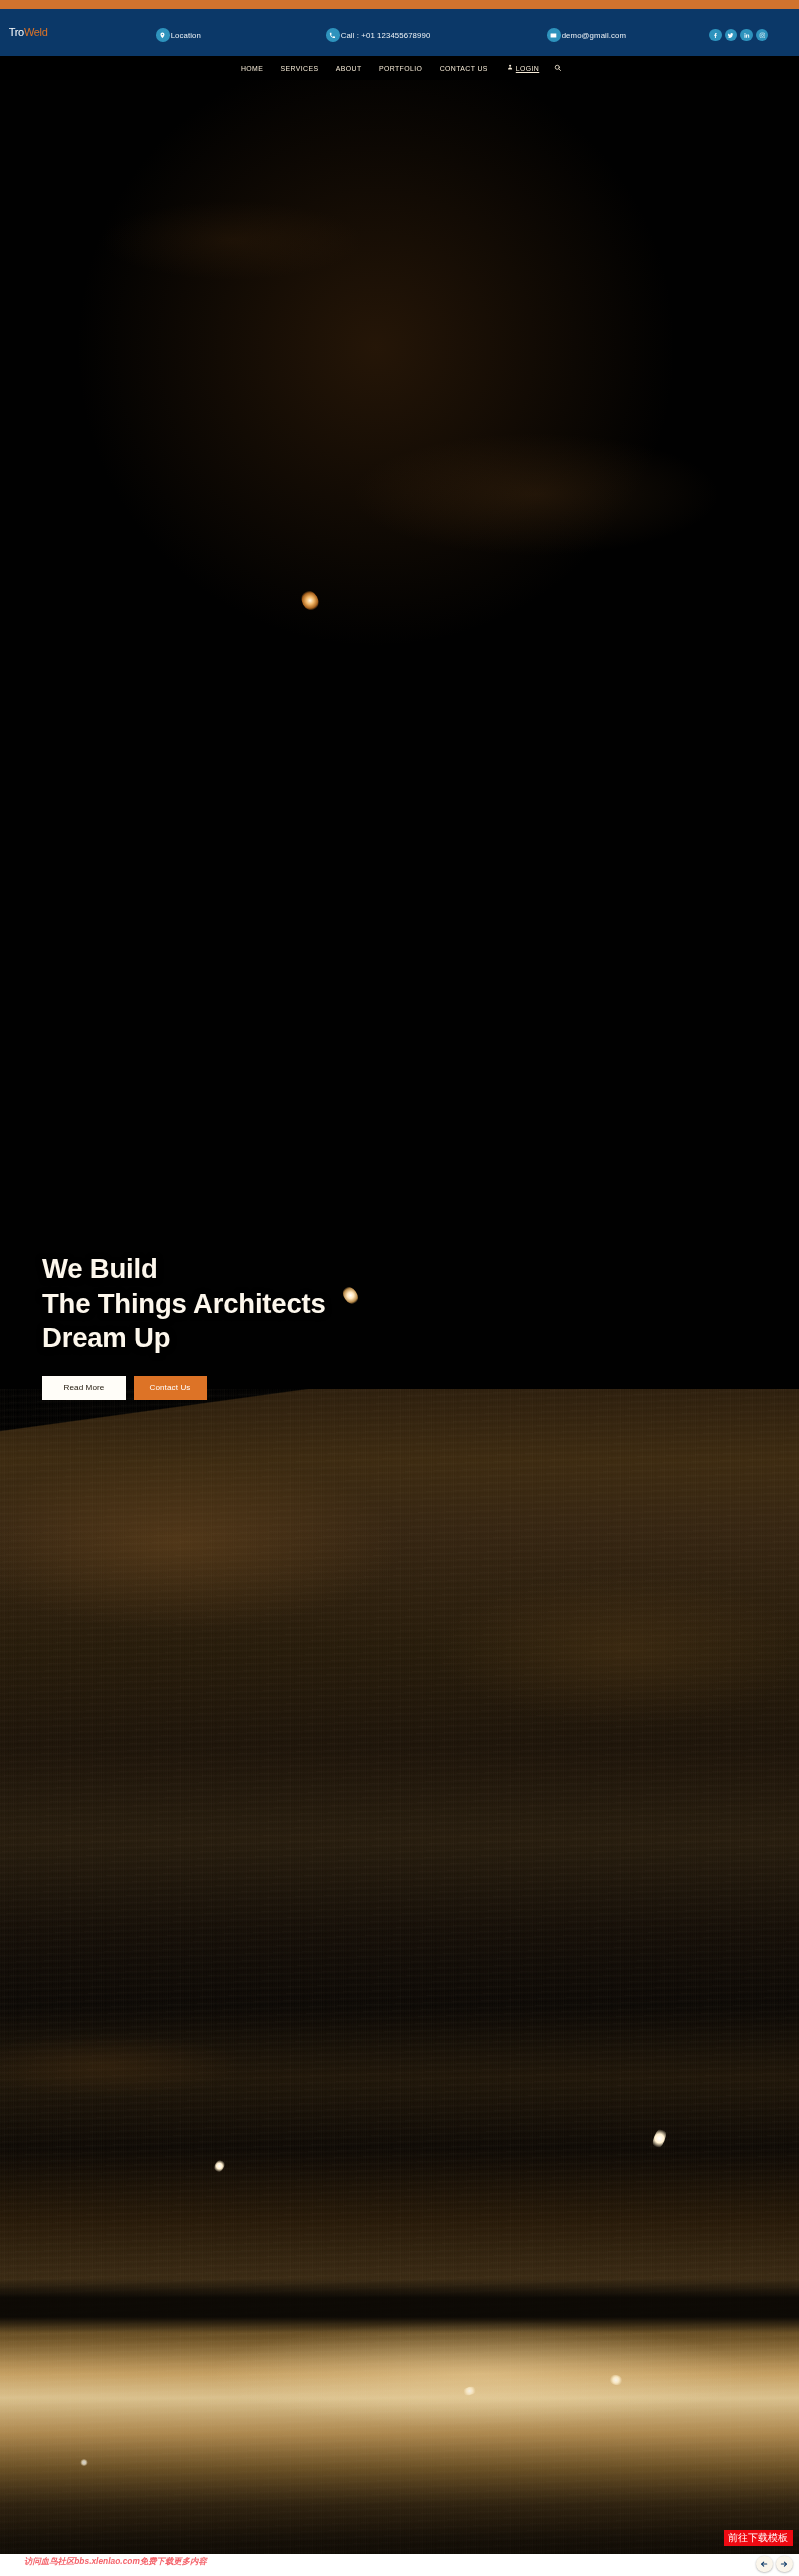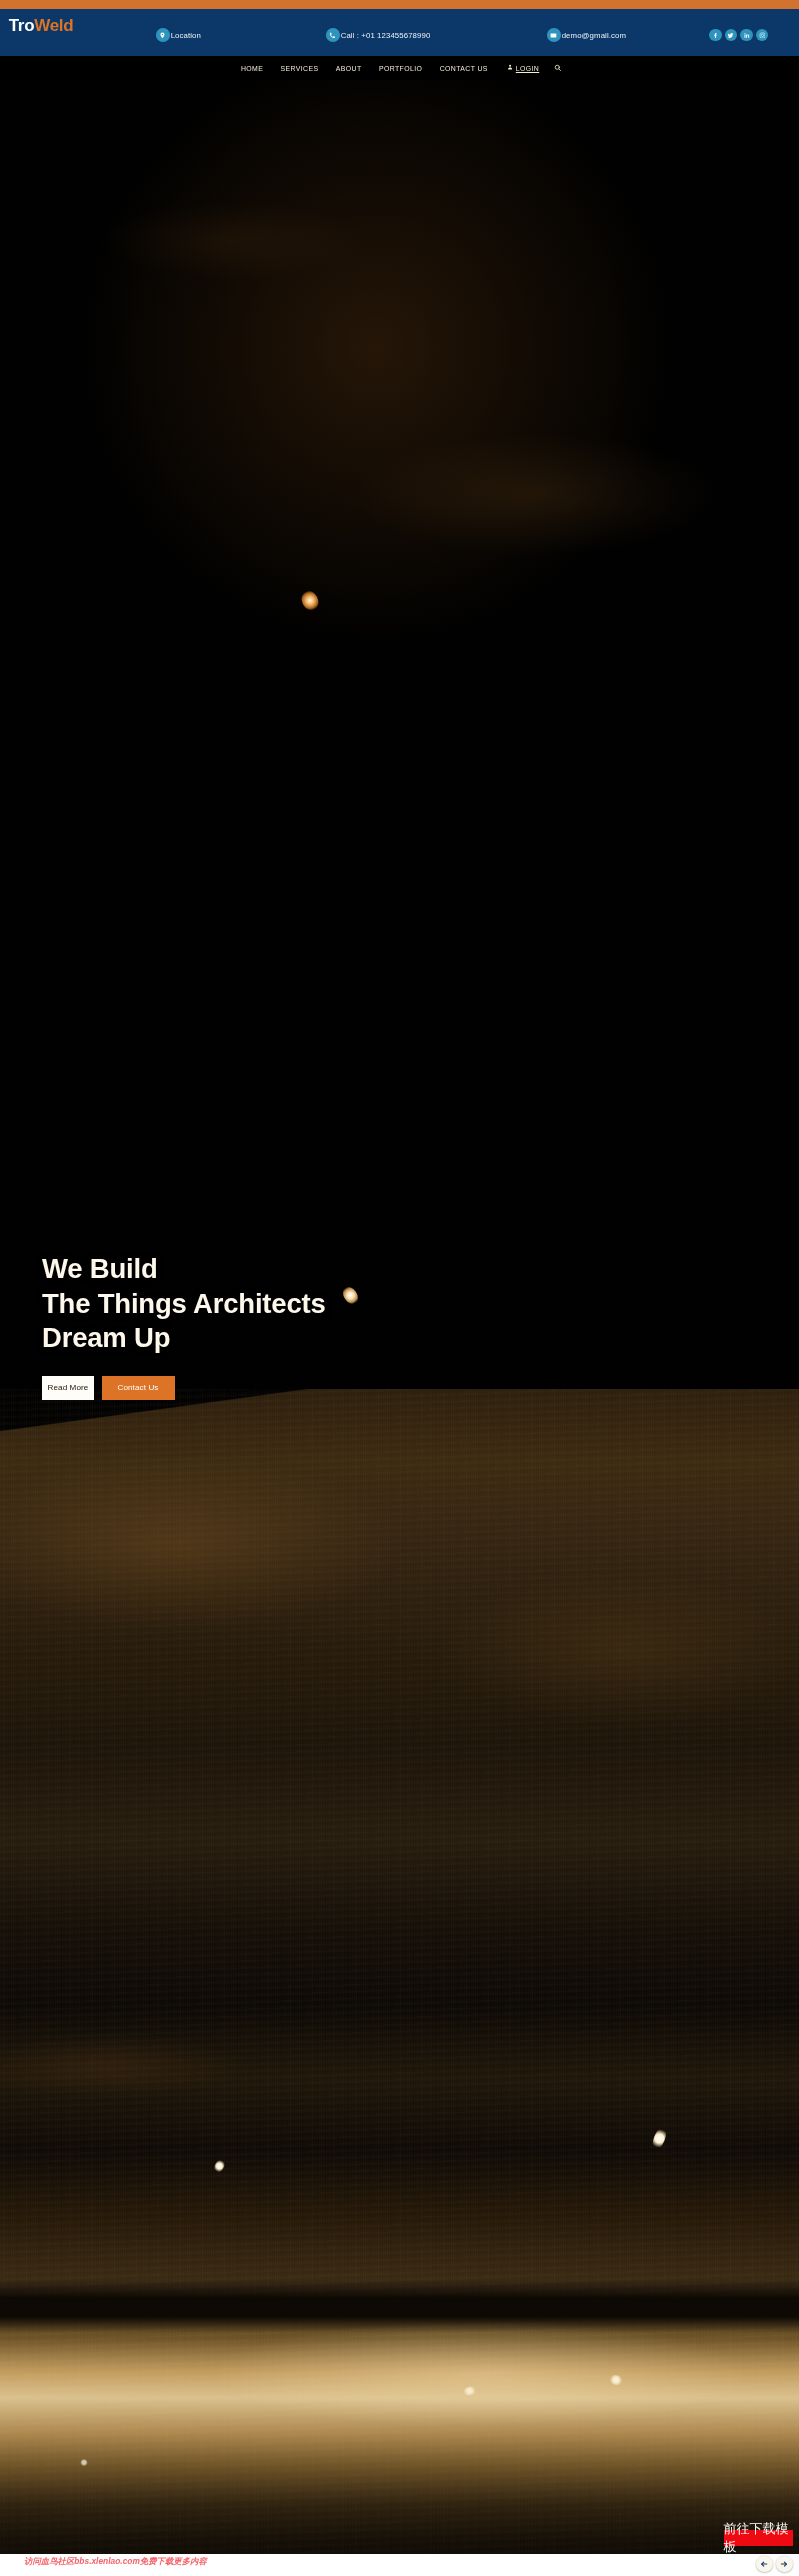--- a/index.html
+++ b/index.html
@@ -33,23 +33,23 @@
     position: absolute;
     top: 9.4px; left: 0;
     width: 800px;
     height: 47px;
     background: #0b3868;
   }
 
   .logo {
     position: absolute;
     left: 8.7px;
-    top: 7px;
-    font-size: 17px;
-    font-weight: bold;
+    top: 17px;
+    font-size: 11px;
+    font-weight: normal;
     letter-spacing: -0.3px;
     white-space: nowrap;
   }
   .logo .tro { color: #ffffff; }
   .logo .weld { color: #dd7326; }
 
   .contact-item {
     position: absolute;
     top: 19px;
     display: flex;
@@ -265,21 +265,21 @@
     align-items: center;
     justify-content: center;
     height: 24px;
     font-size: 8.1px;
     letter-spacing: 0.1px;
     cursor: pointer;
     border: none;
     font-family: "Liberation Sans", sans-serif;
   }
   .btn-light {
-    width: 52px;
+    width: 84px;
     background: #fffdf8;
     color: #1d1407;
   }
   .btn-accent {
     width: 73px;
     background: #dd7326;
     color: #ffffff;
   }
 
   
@@ -308,21 +308,21 @@
 
   
   .dl-btn {
     position: absolute;
     right: 7.5px;
     bottom: 30px;
     width: 69px;
     height: 16.2px;
     background: #ee0a12;
     color: #ffffff;
-    font-size: 13px;
+    font-size: 10px;
     display: flex;
     align-items: center;
     justify-content: center;
     z-index: 10;
     cursor: pointer;
   }
 
   
   .carousel-nav {
     position: absolute;

